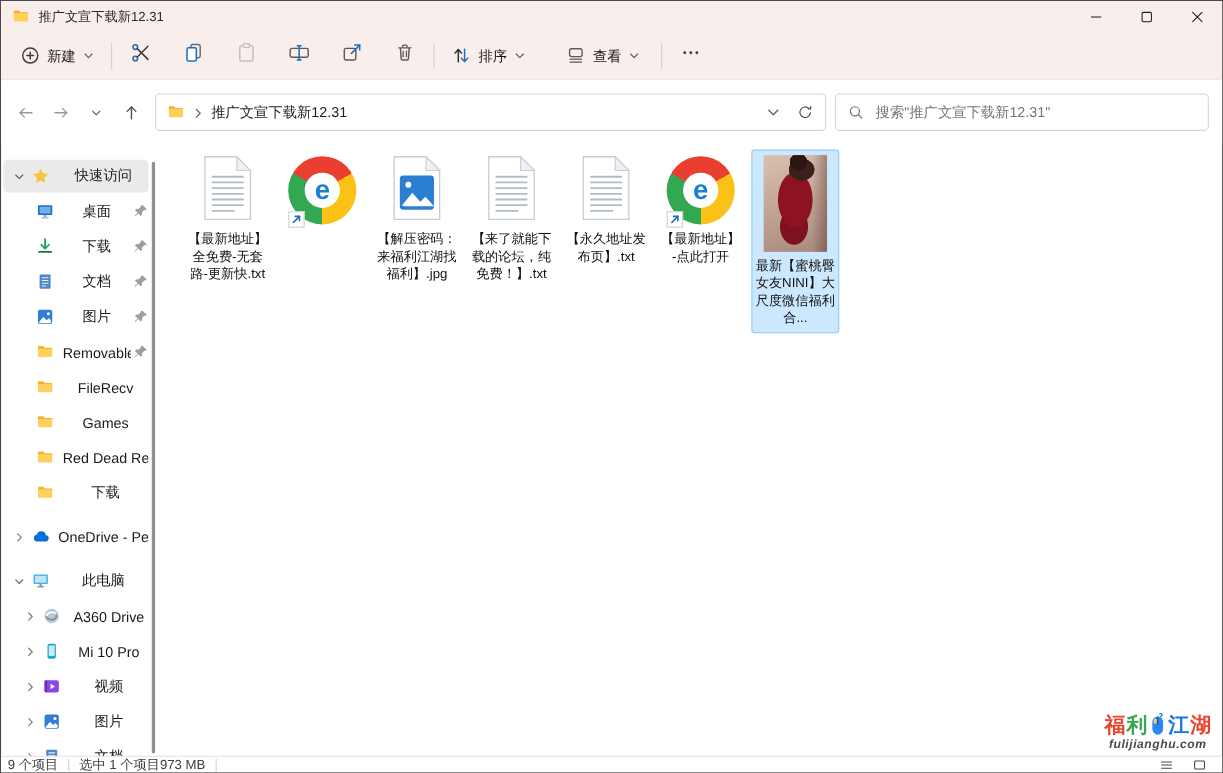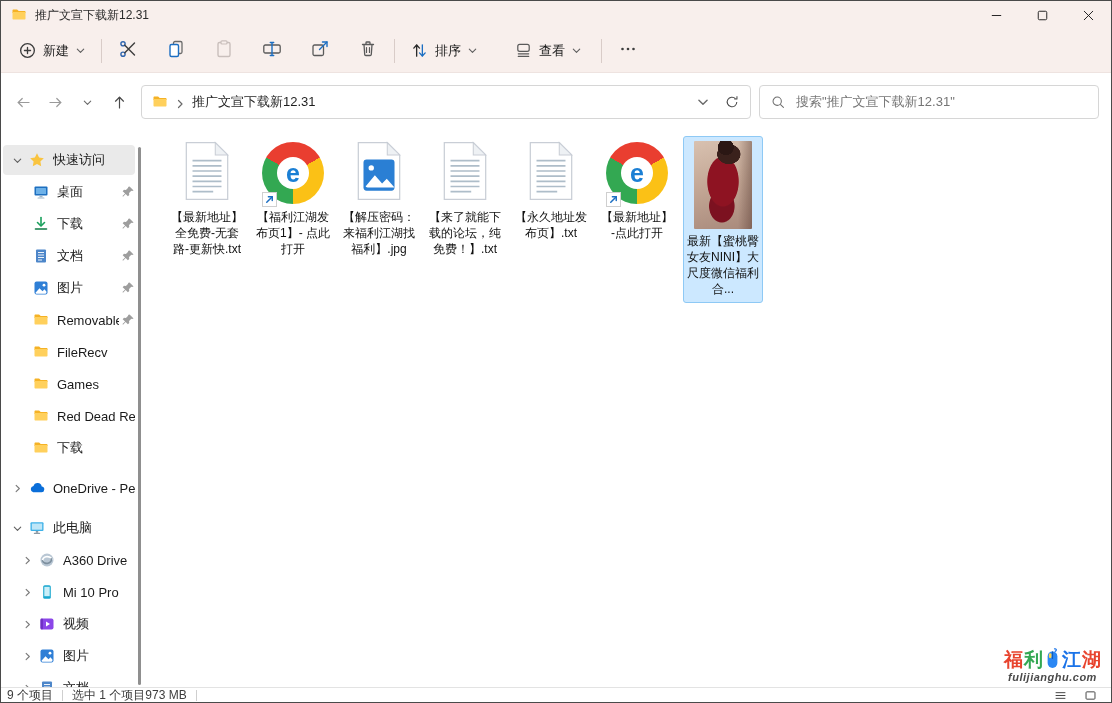--- a/index.html
+++ b/index.html
@@ -36,21 +36,21 @@
   .addr-box .a-right svg { width:14px; height:14px; display:block; }
   .addr-box .a-right .rf svg { width:16px; height:16px; }
   .search-box { width:340px; height:34px; border:1px solid #d6d6d6; border-radius:4px; background:#fff; display:flex; align-items:center; padding:0 10px; flex:none; }
   .search-box svg { width:16px; height:16px; flex:none; margin-right:10px; }
   .search-box .ph { font-size:13px; color:#767676; white-space:nowrap; overflow:hidden; }
 
   
   .body { flex:1 1 auto; display:flex; min-height:0; position:relative; }
   .sidebar { width:146px; flex:none; position:relative; padding-top:14px; overflow:hidden; }
   .side-list { overflow:hidden; height:100%; }
-  .side-row { height:30px; margin:0 12px 2px 2px; display:flex; align-items:center; border-radius:4px; font-size:13px; color:#1a1a1a; white-space:nowrap; overflow:hidden; }
+  .side-row { height:30px; margin:0 12px 2px 2px; display:flex; align-items:center; border-radius:4px; font-size:13px; color:#1a1a1a; white-space:nowrap; overflow:hidden;text-align:center; }
   .side-row.selected { background:#eaeaea; }
   .side-row.gap { margin-top:10px; }
   .side-row .chev { width:16px; height:16px; flex:none; display:flex; align-items:center; justify-content:center; margin-right:4px; }
   .side-row .chev svg { width:11px; height:11px; }
   .side-row .s-icon { width:16px; height:16px; flex:none; margin-right:8px; }
   .side-row .s-icon svg { width:16px; height:16px; display:block; }
   .side-row .s-label { flex:1 1 auto; overflow:hidden; white-space:nowrap; }
   .side-row .s-pin { width:14px; height:14px; flex:none; margin-left:2px; }
   .side-row .s-pin svg { width:14px; height:14px; opacity:.8; }
   .pl-root { padding-left:6px; }
@@ -530,21 +530,20 @@
               <div class="browser-ball">
                 <div class="e-core">e</div>
               </div>
               <div class="shortcut-badge">
                 <svg viewBox="0 0 12 12">
                   <path d="M3 9L9 3" stroke="#1b6ec2" stroke-width="1.6" stroke-linecap="round"></path>
                   <path d="M4.8 3H9v4.2" fill="none" stroke="#1b6ec2" stroke-width="1.6" stroke-linecap="round" stroke-linejoin="round"></path>
                 </svg>
               </div>
             </div>
-            <div class="f-label">【福利江湖发布页1】- 点此打开</div>
           </div>
           <div class="tile">
             <div class="icon-slot">
               <span><svg class="doc-svg" viewBox="0 0 46 58">
                   <path d="M3 1.5h28l12 12V56.5H3z" fill="#fff" stroke="#c9ced6" stroke-width="1.2"></path>
                   <path d="M31 1.5l12 12H31z" fill="#eef1f4" stroke="#c9ced6" stroke-width="1"></path>
                   <rect x="8" y="18" width="30" height="30" rx="3" fill="#2a7fd4"></rect>
                   <circle cx="15.5" cy="26" r="2.6" fill="#fff"></circle>
                   <path d="M10 44l9-11 7 8 4.5-4.5 7.5 8.5H12a2 2 0 0 1-2-2z" fill="#fff"></path>
                 </svg></span>

